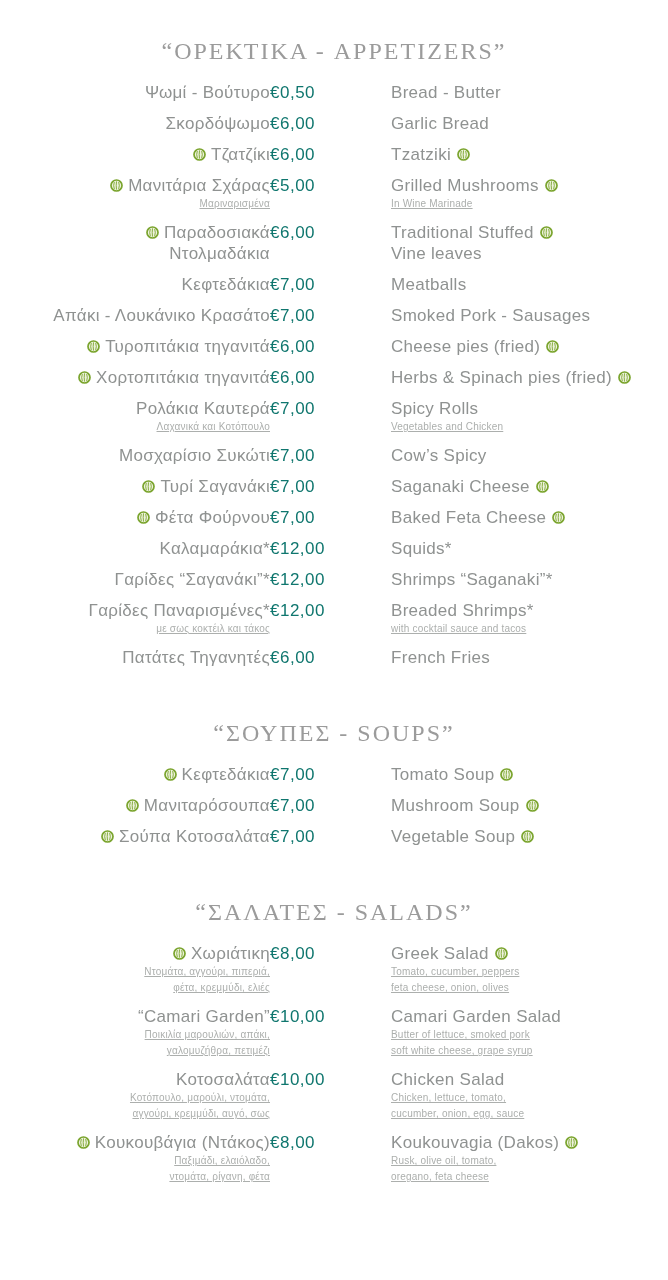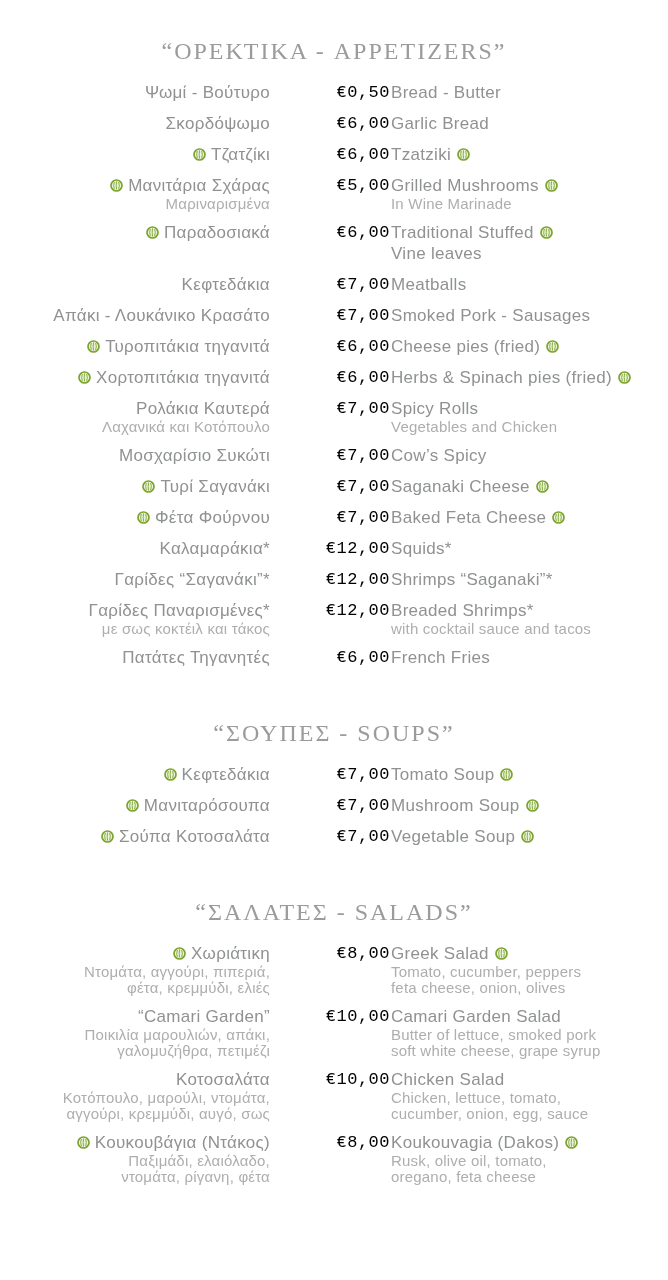--- a/index.html
+++ b/index.html
@@ -24,35 +24,36 @@
     margin: 0 0 16px 0;
   }
   .rows { width: 624px; }
   .menu-row {
     display: grid;
     grid-template-columns: 270px 120px 1fr;
     align-items: start;
     margin-bottom: 10px;
   }
   .col.greek   { text-align: right; }
-  .col.price   { text-align: right; color: #000000; font-family: Liberation Mono, monospace; }
+  .col.price   { text-align: left; color: #0f766e; }
   .col.english { text-align: left; padding-left: 1px; padding-right: 10px; }
   .line {
     font-size: 17px;
     line-height: 21px;
     letter-spacing: 0.3px;
     white-space: nowrap;
   }
   .col.price .line { letter-spacing: 0.5px; }
   .sub {
-    font-size: 15px;
+    font-size: 10px;
     line-height: 16px;
     letter-spacing: 0.2px;
     color: #acafad;
     white-space: nowrap;
+    text-decoration: underline;
   }
   .veg { display: inline-block; }
   .veg svg { width: 13px; height: 13px; vertical-align: -1px; }
   .greek .veg   { margin-right: 5px; }
   .english .veg { margin-left: 6px; }
 </style>
 </head>
 <body>
 
 <div class="menu" id="menu-root">
@@ -130,20 +131,21 @@
   </div>
 
   <div class="menu-row">
     <div class="col greek">
             <div class="line"><span class="veg"><svg viewBox="0 0 13 13" xmlns="http://www.w3.org/2000/svg">
                   <circle cx="6.5" cy="6.5" r="5.5" fill="#eef3de" stroke="#7aa42d" stroke-width="1.7"></circle>
                   <path d="M4.3 3 q-1.2 3.5 0 7" fill="none" stroke="#7aa42d" stroke-width="0.9"></path>
                   <path d="M6.5 2.4 q-0.6 4.1 0 8.2" fill="none" stroke="#7aa42d" stroke-width="0.9"></path>
                   <path d="M8.7 3 q1.2 3.5 0 7" fill="none" stroke="#7aa42d" stroke-width="0.9"></path>
                 </svg></span><span>Παραδοσιακά</span></div>
+            <div class="line"><span>Ντολμαδάκια</span></div>
           </div>
     <div class="col price">
             <div class="line">€6,00</div>
           </div>
     <div class="col english">
             <div class="line"><span>Traditional Stuffed</span><span class="veg"><svg viewBox="0 0 13 13" xmlns="http://www.w3.org/2000/svg">
                   <circle cx="6.5" cy="6.5" r="5.5" fill="#eef3de" stroke="#7aa42d" stroke-width="1.7"></circle>
                   <path d="M4.3 3 q-1.2 3.5 0 7" fill="none" stroke="#7aa42d" stroke-width="0.9"></path>
                   <path d="M6.5 2.4 q-0.6 4.1 0 8.2" fill="none" stroke="#7aa42d" stroke-width="0.9"></path>
                   <path d="M8.7 3 q1.2 3.5 0 7" fill="none" stroke="#7aa42d" stroke-width="0.9"></path>

